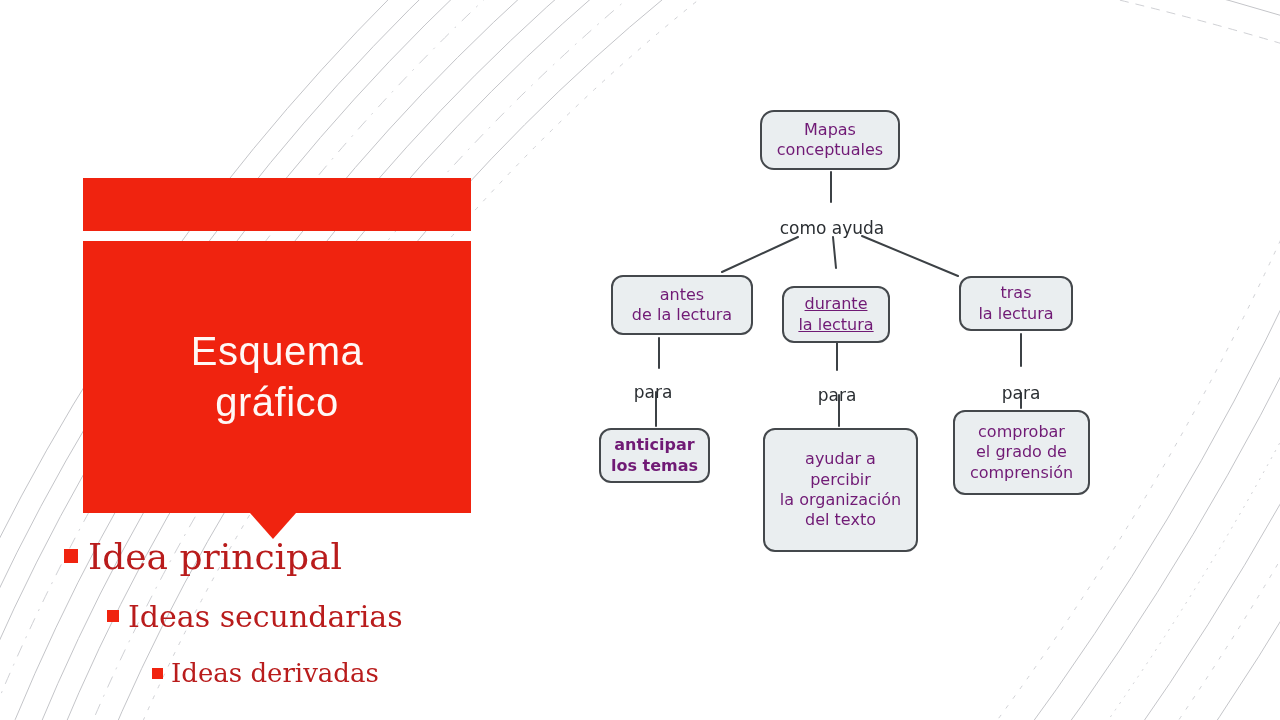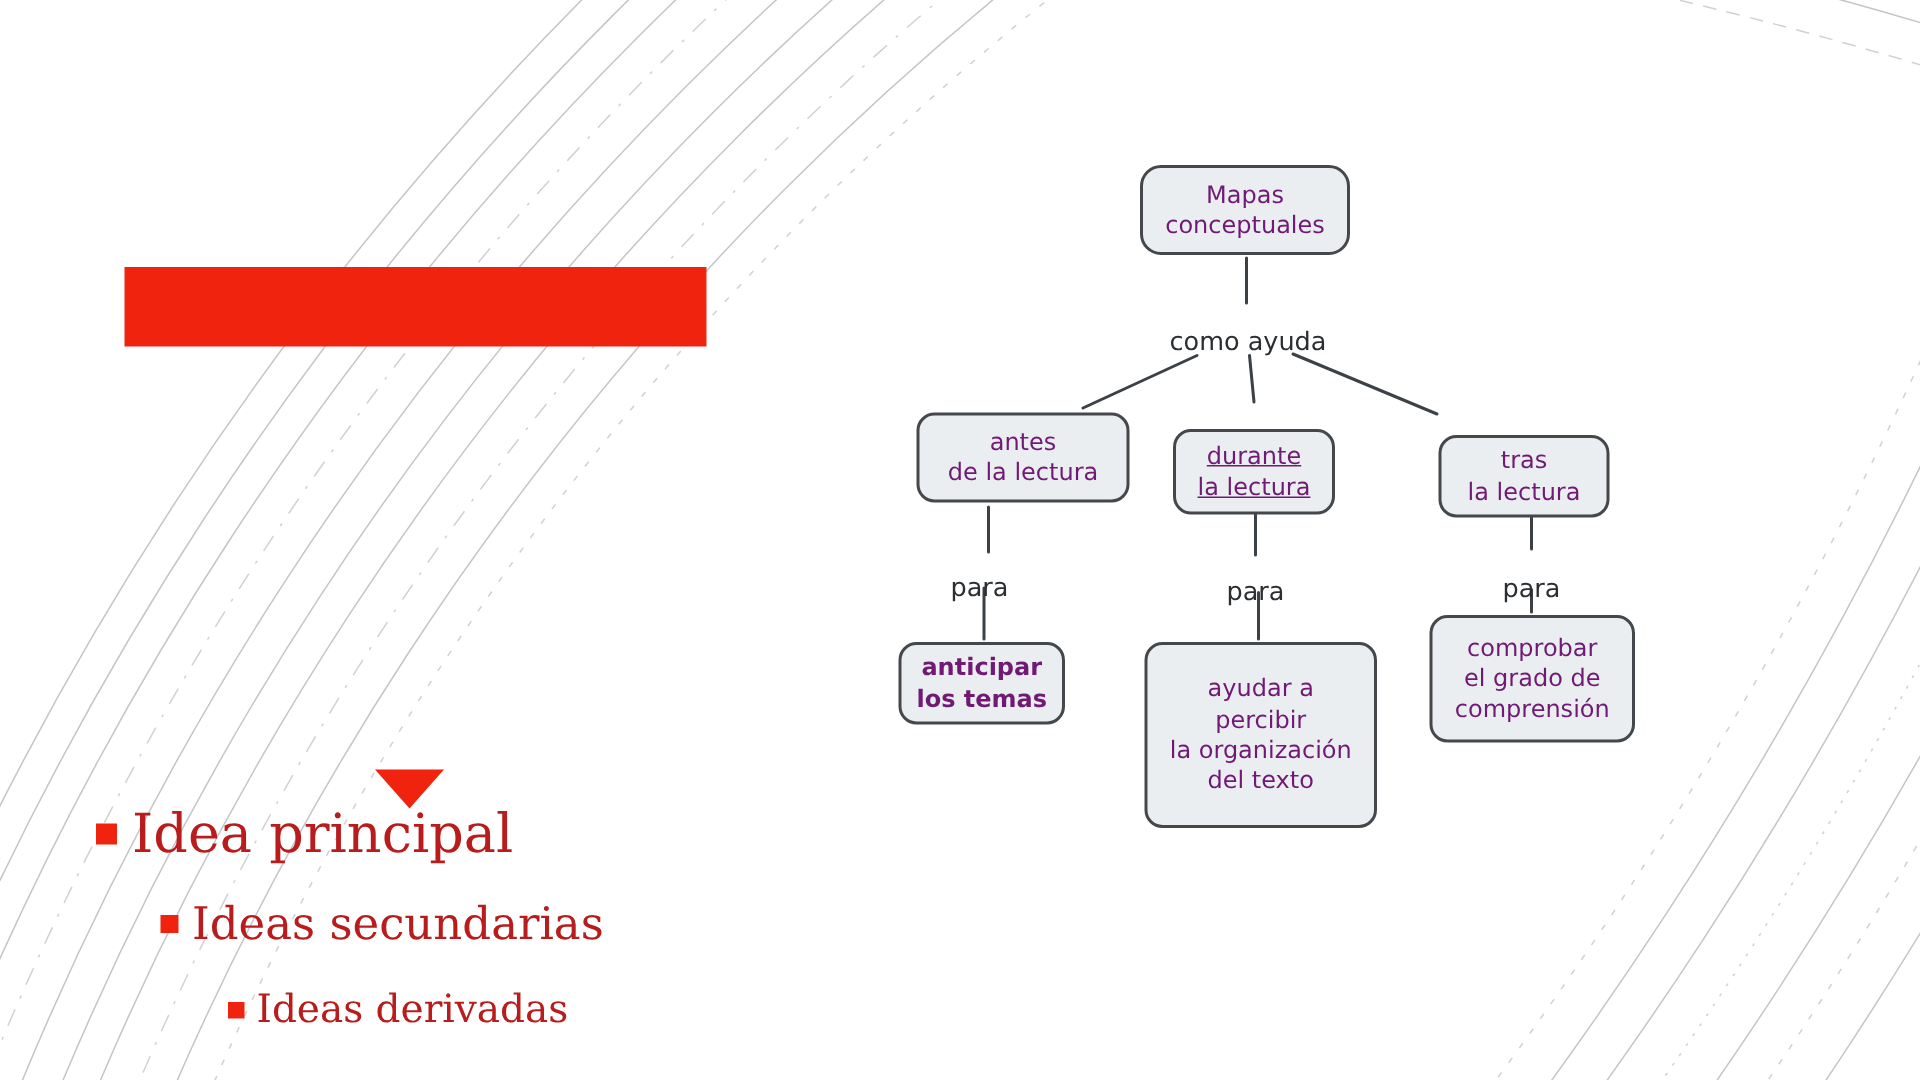--- a/index.html
+++ b/index.html
@@ -42,21 +42,21 @@
     font-family:"DejaVu Sans",sans-serif;font-size:16px;line-height:1.28;color:#701a75;
     white-space:pre-line;box-sizing:border-box;
   }
   .map-label{
     position:absolute;text-align:center;font-family:"DejaVu Sans",sans-serif;
     font-size:17px;color:#2b2f33;margin-top:12px;
   }
   .n-root{left:200px;top:20px;width:140px;height:60px;border-radius:14px;}
   .n-antes{left:35px;top:185px;width:142px;height:60px;margin-left:16px;}
   .n-durante{left:222px;top:196px;width:108px;height:57px;text-decoration:underline;}
-  .n-tras{left:399px;top:200px;width:114px;height:55px;}
+  .n-tras{left:399px;top:186px;width:114px;height:55px;}
   .n-anticipar{left:39px;top:338px;width:111px;height:55px;font-weight:bold;}
   .n-ayudar{left:203px;top:338px;width:155px;height:124px;}
   .n-comprobar{left:393px;top:320px;width:137px;height:85px;}
   .l-como{left:197px;top:116px;width:150px;}
   .l-para1{left:63px;top:280px;width:60px;}
   .l-para2{left:247px;top:283px;width:60px;}
   .l-para3{left:431px;top:281px;width:60px;}
 </style>
 </head>
 <body>
@@ -84,20 +84,24 @@
       <circle cx="-1200" cy="-900" r="2850"></circle>
       <circle cx="-1200" cy="-900" r="2878" stroke="#d0d1d5" stroke-dasharray="4 8"></circle>
       <circle cx="-1200" cy="-900" r="2910"></circle>
 
       <circle cx="400" cy="3000" r="3085" stroke="#d0d1d5" stroke-dasharray="9 7"></circle>
       <circle cx="400" cy="3000" r="3112"></circle>
     </g>
   </svg>
 
   <div class="callout-bar"></div>
+  <div class="callout-panel">
+    <div class="callout-title">Esquema
+gráfico</div>
+  </div>
   <div class="callout-tri"></div>
 
   <div class="bullet-row b1">
     <span class="bullet-sq"></span>
     <span>Idea principal</span>
   </div>
   <div class="bullet-row b2">
     <span class="bullet-sq"></span>
     <span>Ideas secundarias</span>
   </div>

